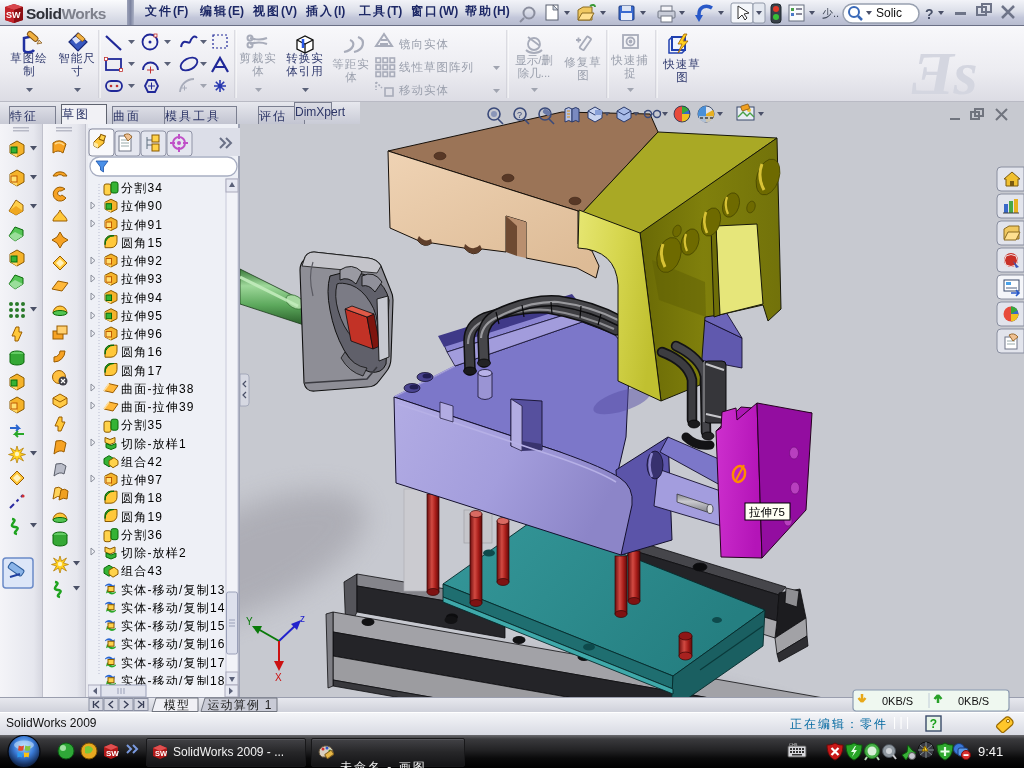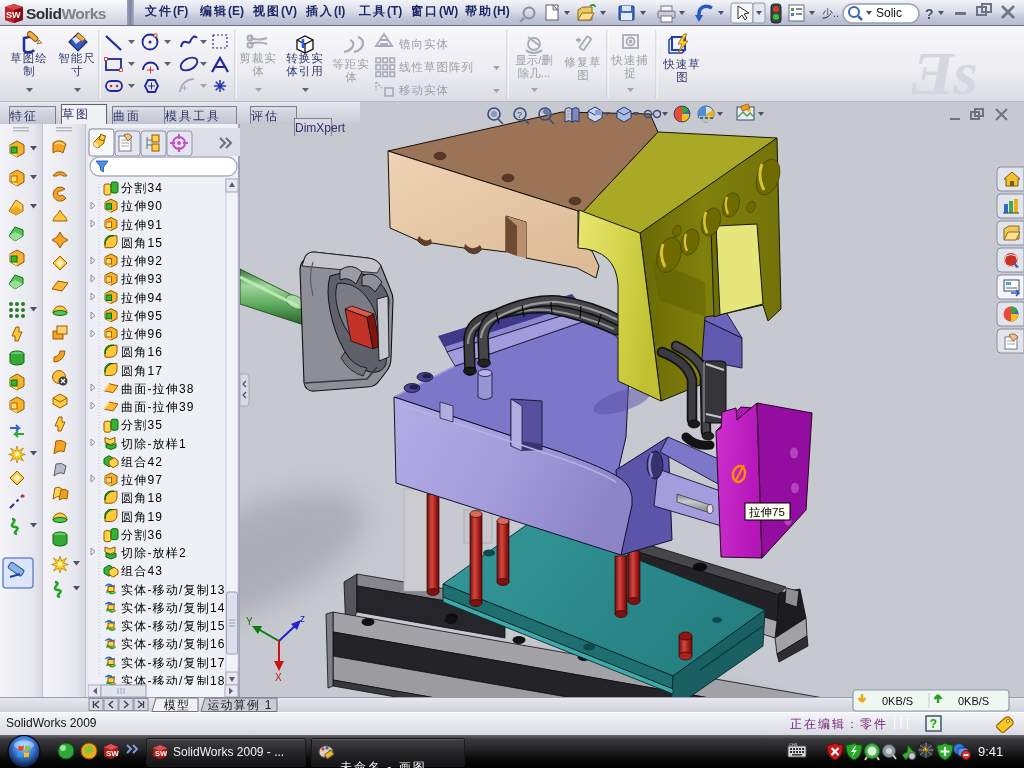--- a/index.html
+++ b/index.html
@@ -668,22 +668,22 @@
  <text x="682" y="55" font-size="11.5" fill="#303a6e" text-anchor="middle">图</text>
 </svg>
 </div>
 
 <div id="tabrow" class="abs" style="width:360px"></div>
 <div id="tabs">
 <div class="abs ctab cjk" style="left:9px;top:106px;width:47px">特征</div>
 <div class="abs ctab act cjk" style="left:61px;top:104px;width:46px">草图</div>
 <div class="abs ctab cjk" style="left:112px;top:106px;width:65px">曲面</div>
 <div class="abs ctab cjk" style="left:164px;top:106px;width:73px">模具工具</div>
-<div class="abs ctab cjk" style="left:250px;top:106px;width:47px">评估</div>
-<div class="abs ctab" style="left:294px;top:118px;width:38px">DimXpert</div>
+<div class="abs ctab cjk" style="left:258px;top:106px;width:47px">评估</div>
+<div class="abs ctab" style="left:294px;top:102px;width:38px">DimXpert</div>
 </div>
 
 <div id="leftcols" class="abs">
     <div class="lcol abs" style="left:0"></div>
     <div class="lcol abs" style="left:43px"></div>
   </div>
 <div id="lcicons">
 <svg class="abs" style="left:0;top:124px" width="88" height="573" viewBox="0 0 88 573" xmlns="http://www.w3.org/2000/svg">
 <defs>
  <g id="cubeG">
@@ -1055,21 +1055,21 @@
  <path d="M12,6 l0,8 m0,0 l-3.5,-4 m3.5,4 l3.5,-4" stroke="#E8A818" stroke-width="2.5" fill="none"></path>
  <text x="32" y="17" font-size="11" fill="#101010" font-family="Liberation Sans">0KB/S</text>
  <path d="M88,15 l0,-8 m0,0 l-3.5,4 m3.5,-4 l3.5,4" stroke="#28A028" stroke-width="2.5" fill="none"></path>
  <text x="108" y="17" font-size="11" fill="#101010" font-family="Liberation Sans">0KB/S</text>
 </svg>
 </div>
 
 <div id="statusbar" class="abs"></div>
 <div id="statstuff">
 <div class="abs" style="left:6px;top:716px;font-size:12px;color:#101010">SolidWorks 2009</div>
-<div class="abs cjk" style="left:790px;top:716px;font-size:12px;color:#701a75">正在编辑：零件</div>
+<div class="abs cjk" style="left:790px;top:716px;font-size:12px;color:#0369a1">正在编辑：零件</div>
 <div class="abs" style="left:893px;top:715px;font-size:12px;color:#fff">| | |</div>
 <svg class="abs" style="left:924px;top:715px" width="96" height="19" viewBox="0 0 96 19" xmlns="http://www.w3.org/2000/svg">
  <rect x="2" y="1" width="15" height="15" fill="#e8f4e8" stroke="#3a4a6a" stroke-width="1.4"></rect>
  <text x="9.5" y="13" font-size="12" font-weight="bold" fill="#18a018" text-anchor="middle" font-family="Liberation Sans">?</text>
  <g transform="translate(70,0)">
   <path d="M3 10 l8 -7 a3.5 3.5 0 0 1 5 0 l2 2 a3.5 3.5 0 0 1 0 5 l-8 7 a2 2 0 0 1 -2.5 0 l-4.5 -4.5 a2 2 0 0 1 0 -2.5z" fill="#ffc62a" stroke="#9a6a00" stroke-width="1.2"></path>
   <circle cx="14" cy="6" r="1.6" fill="#fff8d0" stroke="#9a6a00"></circle>
  </g>
 </svg>
 </div>

